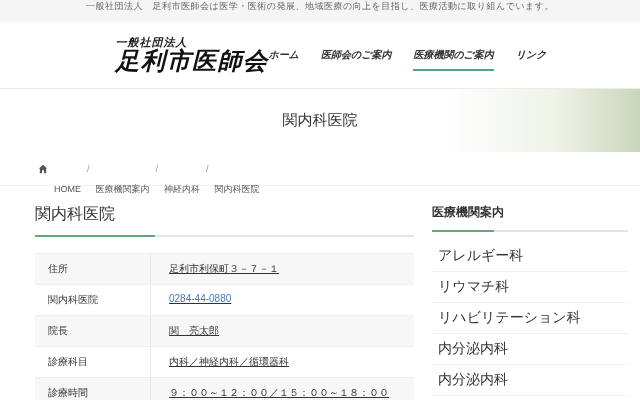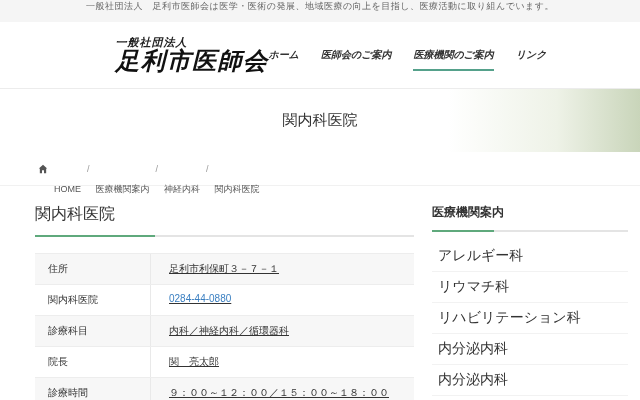--- a/index.html
+++ b/index.html
@@ -134,26 +134,26 @@
         <div class="row-label">住所</div>
         <div class="row-value">足利市利保町３－７－１</div>
       </div>
       <div class="row">
         <div class="row-label">関内科医院</div>
         <div class="row-value">
           <a>0284-44-0880</a>
         </div>
       </div>
       <div class="row">
+        <div class="row-label">院長</div>
+        <div class="row-value">関　亮太郎</div>
+      </div>
+      <div class="row">
         <div class="row-label">診療科目</div>
         <div class="row-value">内科／神経内科／循環器科</div>
-      </div>
-      <div class="row">
-        <div class="row-label">院長</div>
-        <div class="row-value">関　亮太郎</div>
       </div>
       <div class="row">
         <div class="row-label">診療時間</div>
         <div class="row-value">９：００～１２：００／１５：００～１８：００</div>
       </div>
 
     </div>
   </div>
 
   <div class="sidebar">

